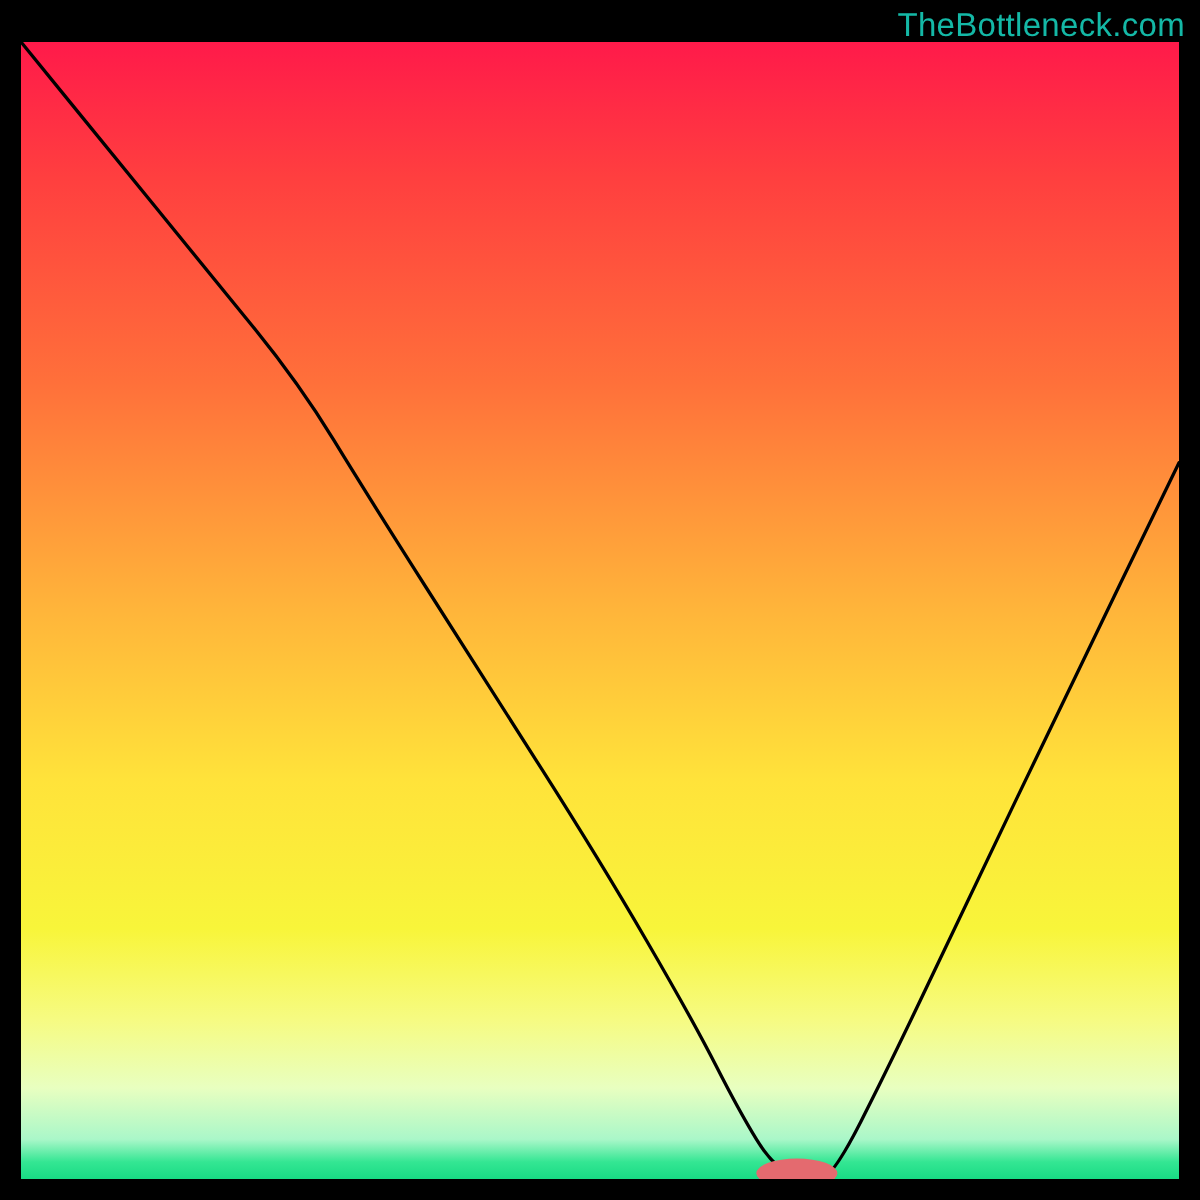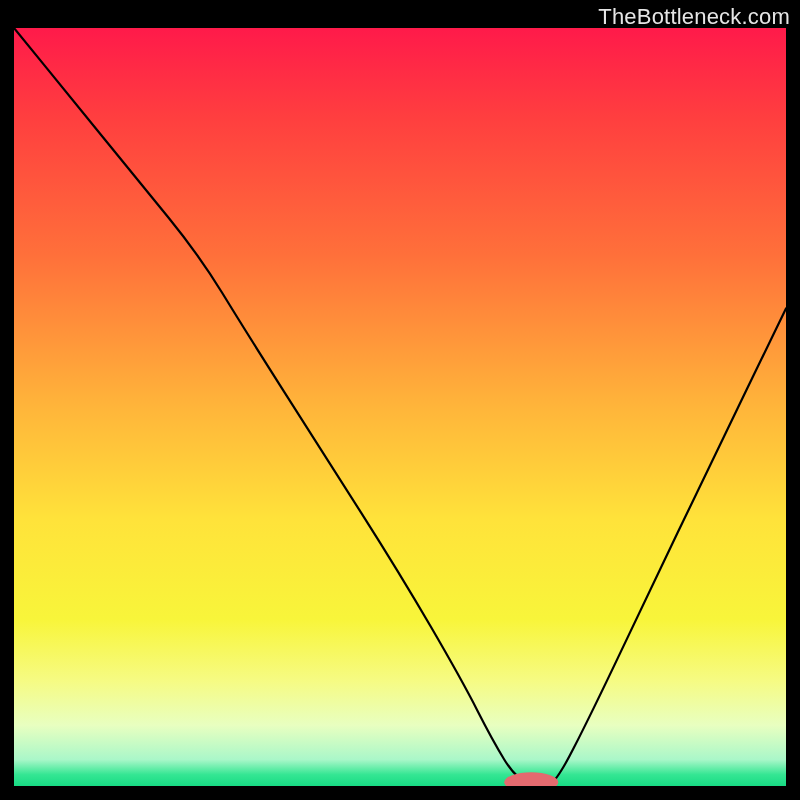--- a/index.html
+++ b/index.html
@@ -13,21 +13,21 @@
   .outer {
     position: relative;
     width: 800px;
     height: 800px;
     background: #000;
   }
   .watermark {
     position: absolute;
     top: 4px;
     right: 10px;
-    color: #e5e5e5;
+    color: #14b8a6;
     font-size: 22px;
     font-weight: 500;
     letter-spacing: 0.2px;
     z-index: 20;
   }
   .plot-area {
     position: absolute;
     left: 14px;
     top: 28px;
     width: 772px;

